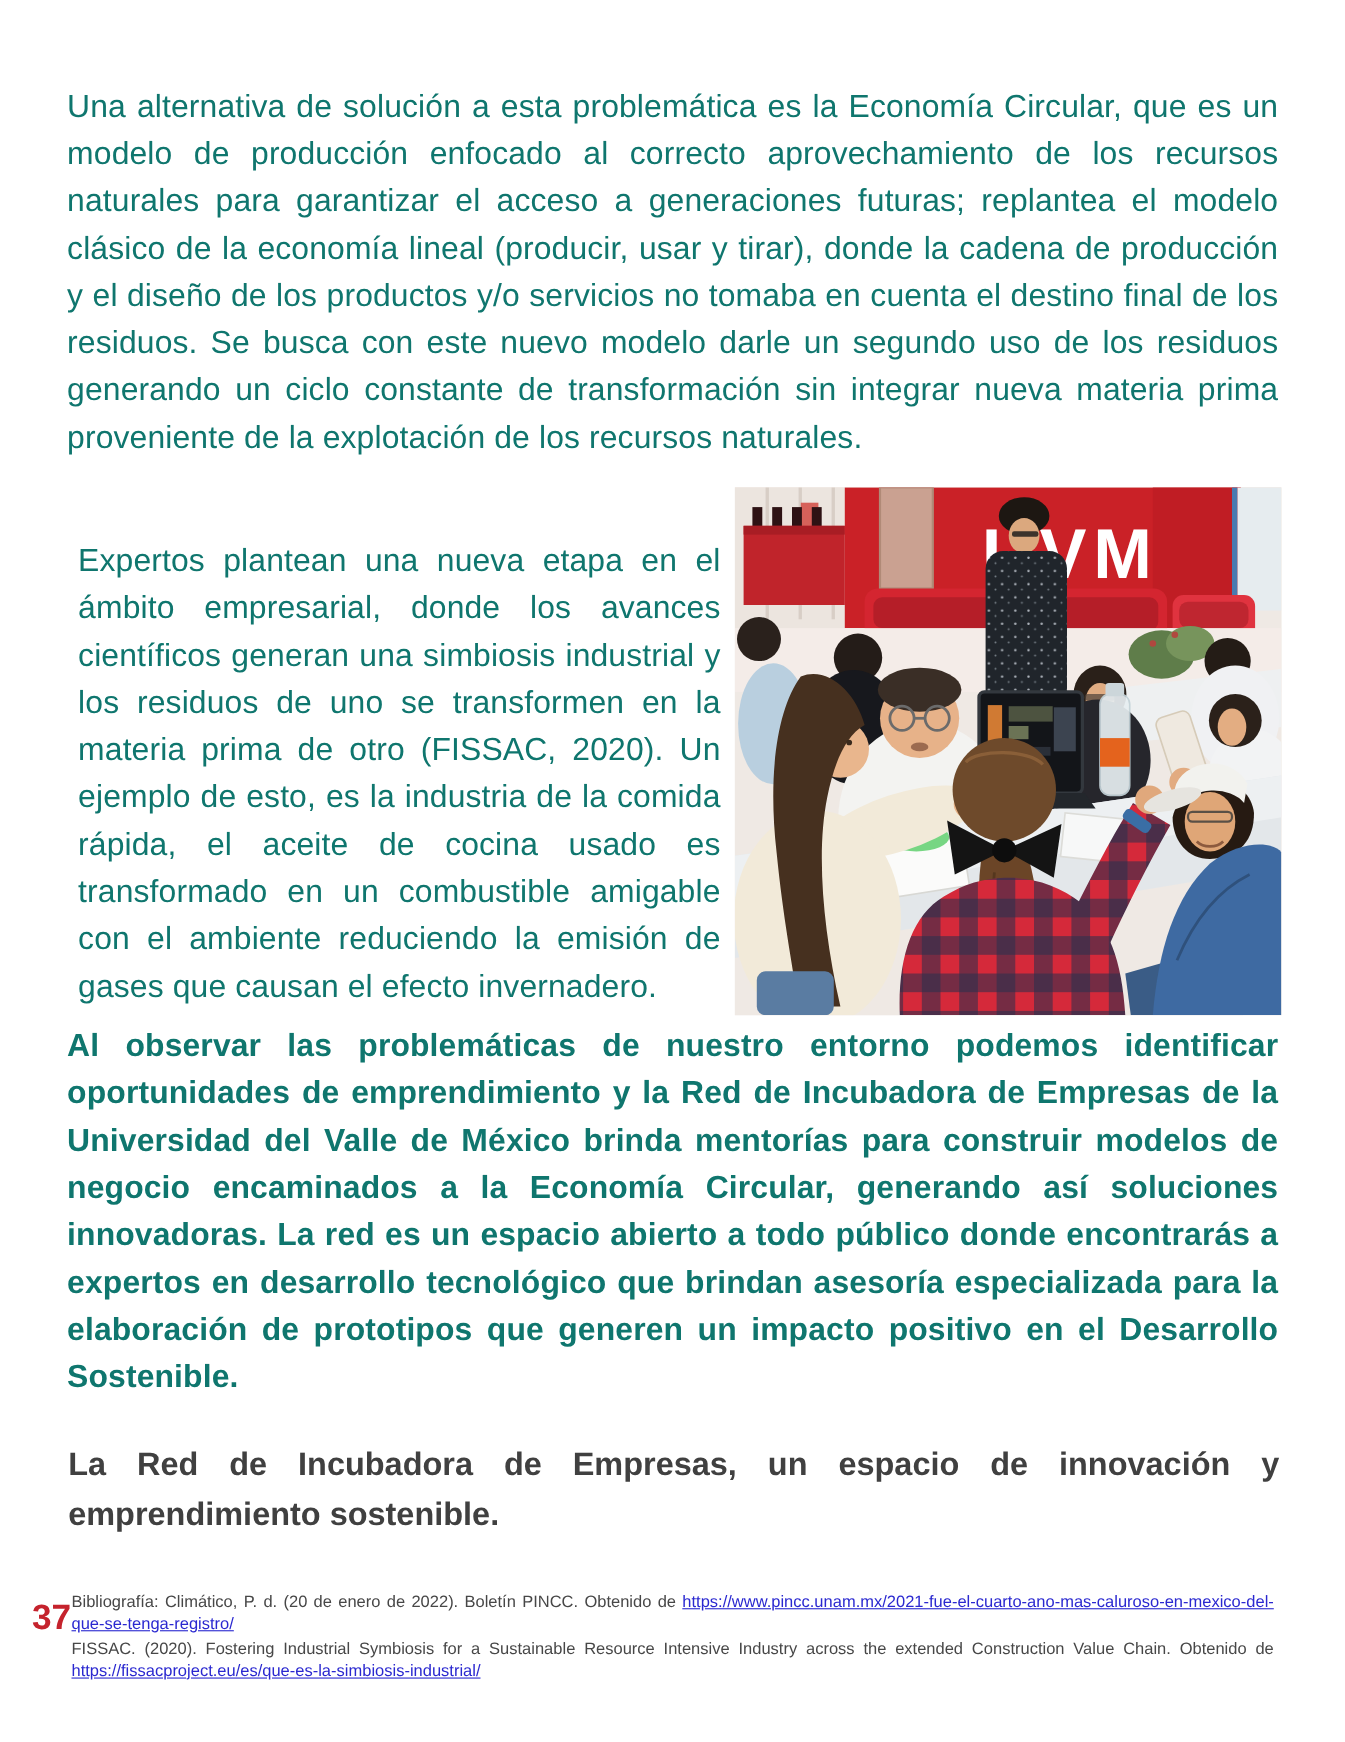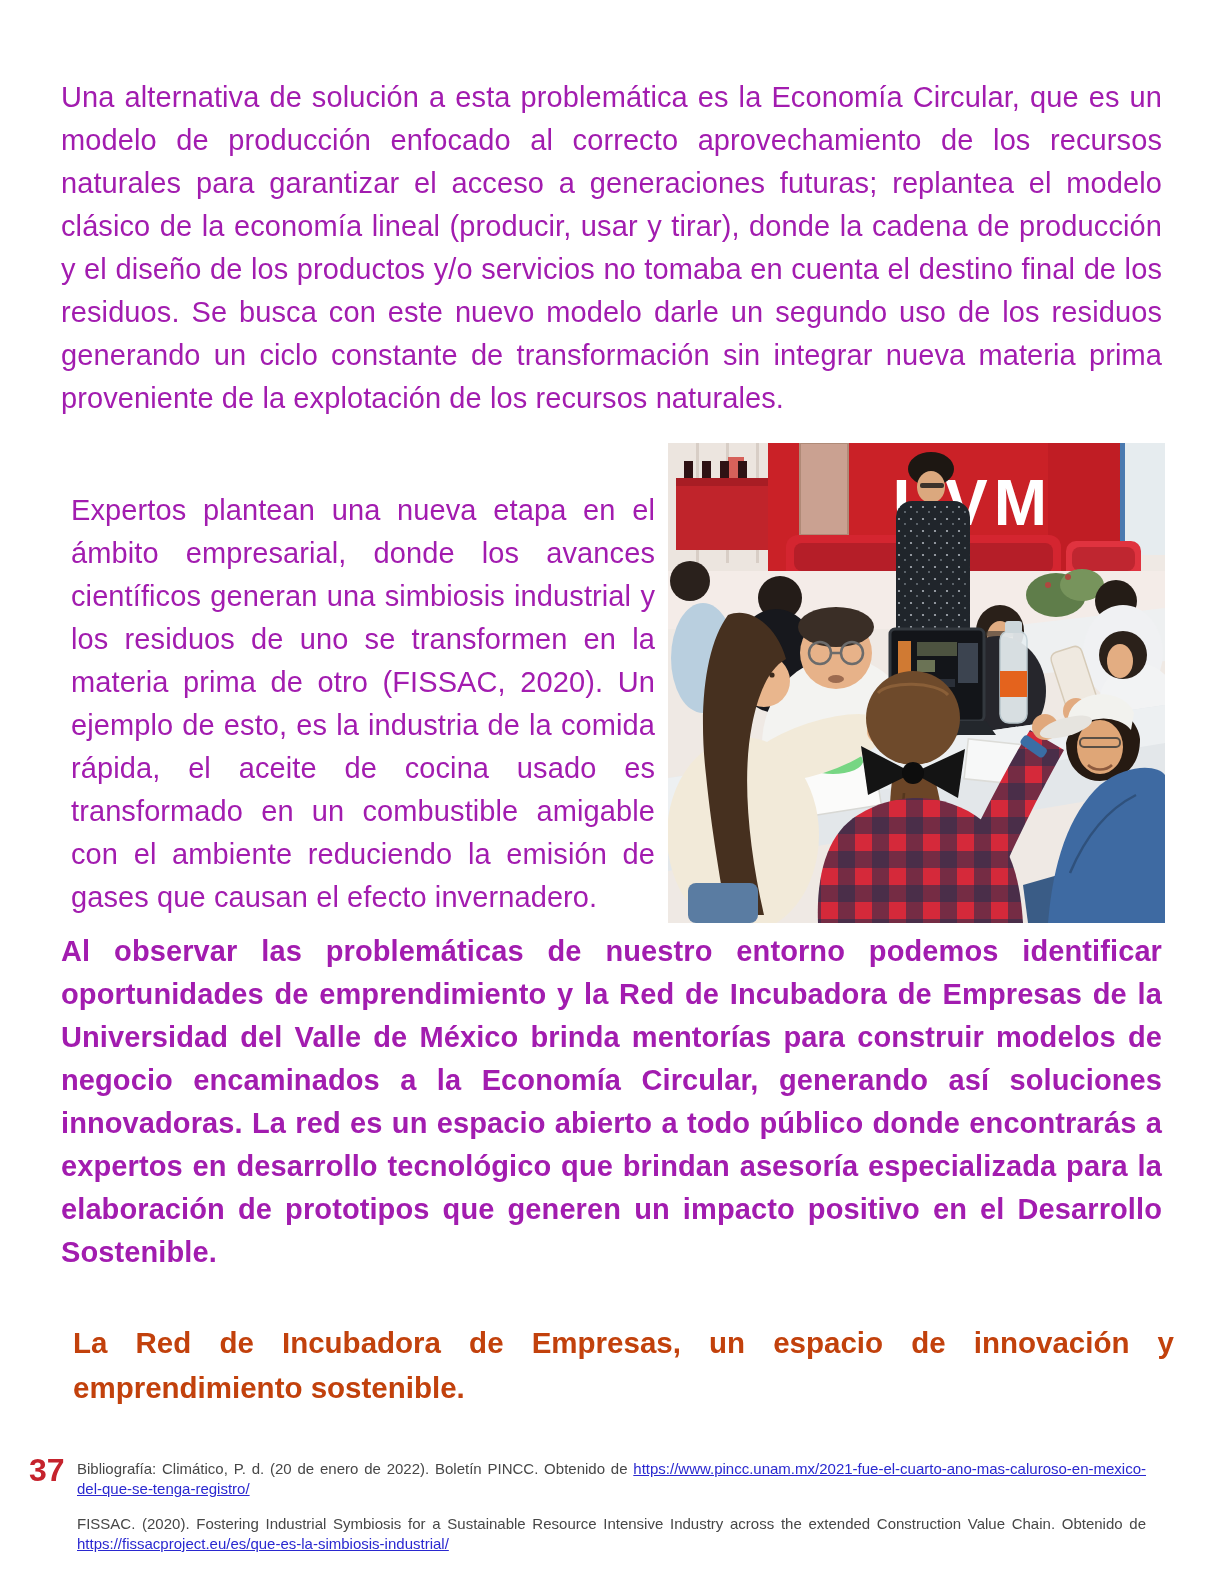--- a/index.html
+++ b/index.html
@@ -2,40 +2,40 @@
 <html><head>
 <meta charset="utf-8">
 <style>
   html,body { margin:0; padding:0; background:#ffffff; }
   .page {
     position:relative; width:1223px; height:1584px; background:#ffffff;
     font-family:"Liberation Sans","DejaVu Sans",sans-serif; overflow:hidden;
   }
   .bodytext {
     position:absolute; margin:0; text-align:justify;
-    font-size:29px; line-height:43px; color:#a21caf; letter-spacing:0.1px;
+    font-size:29px; line-height:43px; color:#0f766e; letter-spacing:0.1px;
   }
   .p1 { left:61px; top:76px;  width:1101px; }
   .p2 { left:71px; top:489px; width:584px; }
   .p3 { left:61px; top:930px; width:1101px;font-weight:bold; }
   .photo {
     position:absolute; left:668px; top:443px; width:497px; height:480px;
     margin:0; overflow:hidden; background:#efe9e4;
   }
   .photo svg { display:block; width:100%; height:100%; }
   .heading {
-    position:absolute; left:61px; top:1308px; width:1101px; margin:12px;
-    font-size:29.5px; line-height:45px; font-weight:700; color:#c2410c;
+    position:absolute; left:61px; top:1308px; width:1101px; margin:1px;
+    font-size:29.5px; line-height:45px; font-weight:700; color:#404040;
     text-align:justify;
   }
   .biblio {
     position:absolute; left:61px; top:1443px; width:1101px;
     font-size:15px; line-height:19.5px; color:#474747; text-align:justify;
   }
-  .biblio p { margin:16px; }
+  .biblio p { margin:4px; }
   .link { color:#2a28d0; text-decoration:underline; word-break:normal; overflow-wrap:break-word; }
   .pagenum {
     position:absolute; left:29px; top:1452px;
     font-size:32px; font-weight:700; color:#c5232d;
   }
 </style>
 </head>
 <body>
 
 <div class="page">

